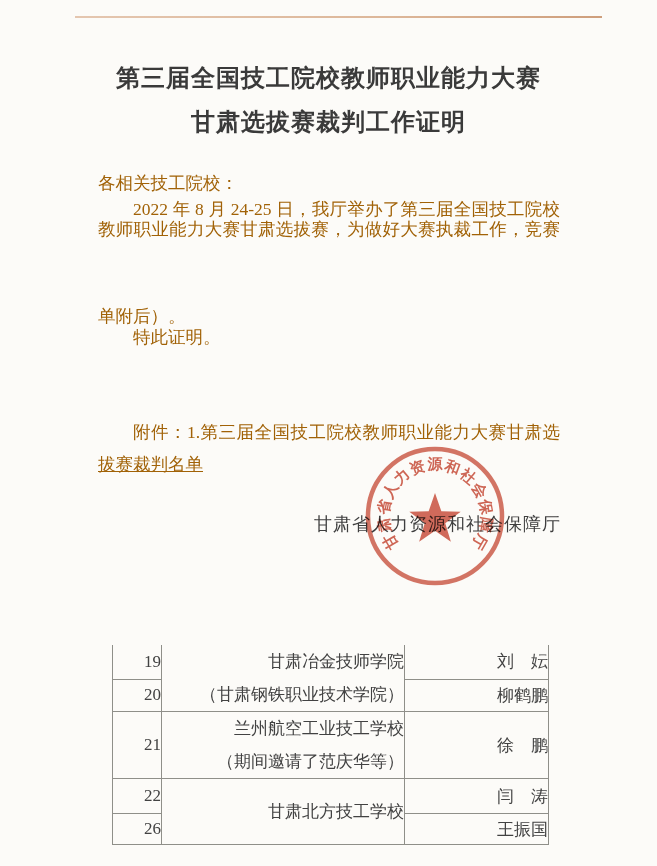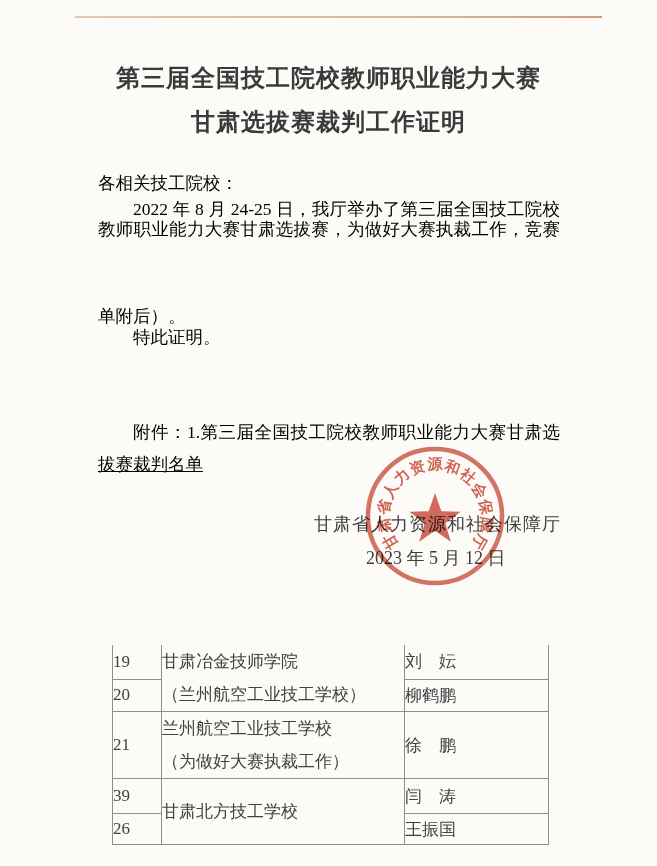--- a/index.html
+++ b/index.html
@@ -15,21 +15,21 @@
     opacity:.85;
   }
   .title {
     position:absolute; left:0; width:657px; text-align:center;
     font-size:24px; font-weight:bold; color:#3a3a3a; letter-spacing:1px;
     white-space:nowrap;
   }
   .title1 { top:62px; }
   .title2 { top:106px; }
   .tline {
-    position:absolute; left:98px; width:462px; font-size:17.5px; color:#000000;
+    position:absolute; left:98px; width:462px; font-size:17.5px; color:#a16207;
   }
   .indent { text-indent:2em; }
   .just { text-align:justify; text-align-last:justify; }
   .salutation { top:171px; }
   .p1 { top:197px; }
   .p2 { top:217px; }
   .p3 { top:263px; }
   .p4 { top:304px; }
   .closing { top:325px; }
   .att1 { top:420px; }
@@ -49,21 +49,21 @@
   .seal svg text {
     font-size:15px; font-weight:bold; text-anchor:middle;
     dominant-baseline:middle;
     font-family:"Liberation Serif","DejaVu Serif",serif;
   }
   table.judges {
     position:absolute; left:112px; top:645px; width:433px;
     border-collapse:collapse; table-layout:fixed;
   }
   table.judges td {
-    border:1px solid #8f8f89; padding:0; text-align:left;
+    border:1px solid #8f8f89; padding:0; text-align:right;
     vertical-align:middle; font-size:17px; color:#424242;
   }
   table.judges tr:first-child td { border-top:none; }
   .col-no { width:48px; }
   .col-school { width:242px; }
   .col-name { width:143px; }
   .r19 { height:34px; } .r20 { height:32px; } .r21 { height:66px; }
   .r22 { height:35px; } .r23 { height:31px; }
   .school-line { line-height:33px; }
 </style>
@@ -82,21 +82,20 @@
   <div class="tline p1 indent just">2022 年 8 月 24-25 日，我厅举办了第三届全国技工院校</div>
   <div class="tline p2 just">教师职业能力大赛甘肃选拔赛，为做好大赛执裁工作，竞赛</div>
   <div class="tline p4">单附后）。</div>
 
   <div class="tline closing indent">特此证明。</div>
 
   <div class="tline att1 indent just">附件：1.第三届全国技工院校教师职业能力大赛甘肃选</div>
   <div class="tline att2">拔赛裁判名单</div>
 
   <div class="issuer">甘肃省人力资源和社会保障厅</div>
-  <div class="issue-date">2023 年 5 月 12 日</div>
 
   <div class="seal">
     <svg viewBox="0 0 150 150" width="150" height="150">
       <circle cx="75" cy="75" r="67" fill="none" stroke-width="4.5" opacity="0.82" stroke="#c5402b"></circle>
       <path transform="translate(75,79)" d="M0,-27 L6.35,-8.74 L25.68,-8.34 L10.27,3.34 L15.87,21.84 L0,10.8 L-15.87,21.84 L-10.27,3.34 L-25.68,-8.34 L-6.35,-8.74 Z" opacity="0.88" fill="#c5402b"></path>
       <g id="seal-chars" fill="#c5402b">
           <text x="31.7" y="100.0" transform="rotate(-120.0 31.7 100.0)" opacity="0.9">甘</text>
           <text x="25.8" y="83.7" transform="rotate(-100.0 25.8 83.7)" opacity="0.9">肃</text>
           <text x="25.8" y="66.3" transform="rotate(-80.0 25.8 66.3)" opacity="0.9">省</text>
           <text x="31.7" y="50.0" transform="rotate(-60.0 31.7 50.0)" opacity="0.9">人</text>
@@ -112,38 +111,38 @@
         </g>
     </svg>
   </div>
 
   <table class="judges">
     <tbody>
         <tr class="r19">
       <td class="col-no">19</td>
       <td class="col-school" rowspan="2">
         <div class="school-line">甘肃冶金技师学院</div>
-        <div class="school-line">（兰州航空工业技工学校）</div>
+        <div class="school-line">（甘肃钢铁职业技术学院）</div>
       </td>
       <td class="col-name">刘　妘</td>
     </tr>
     <tr class="r20">
       <td>20</td>
       <td>柳鹤鹏</td>
     </tr>
     <tr class="r21">
       <td>21</td>
       <td>
         <div class="school-line">兰州航空工业技工学校</div>
-        <div class="school-line">（为做好大赛执裁工作）</div>
+        <div class="school-line">（期间邀请了范庆华等）</div>
       </td>
       <td>徐　鹏</td>
     </tr>
     <tr class="r22">
-      <td>39</td>
+      <td>22</td>
       <td rowspan="2">甘肃北方技工学校</td>
       <td>闫　涛</td>
     </tr>
     <tr class="r23">
       <td>26</td>
       <td>王振国</td>
     </tr>
   </tbody>
     </table>
 

